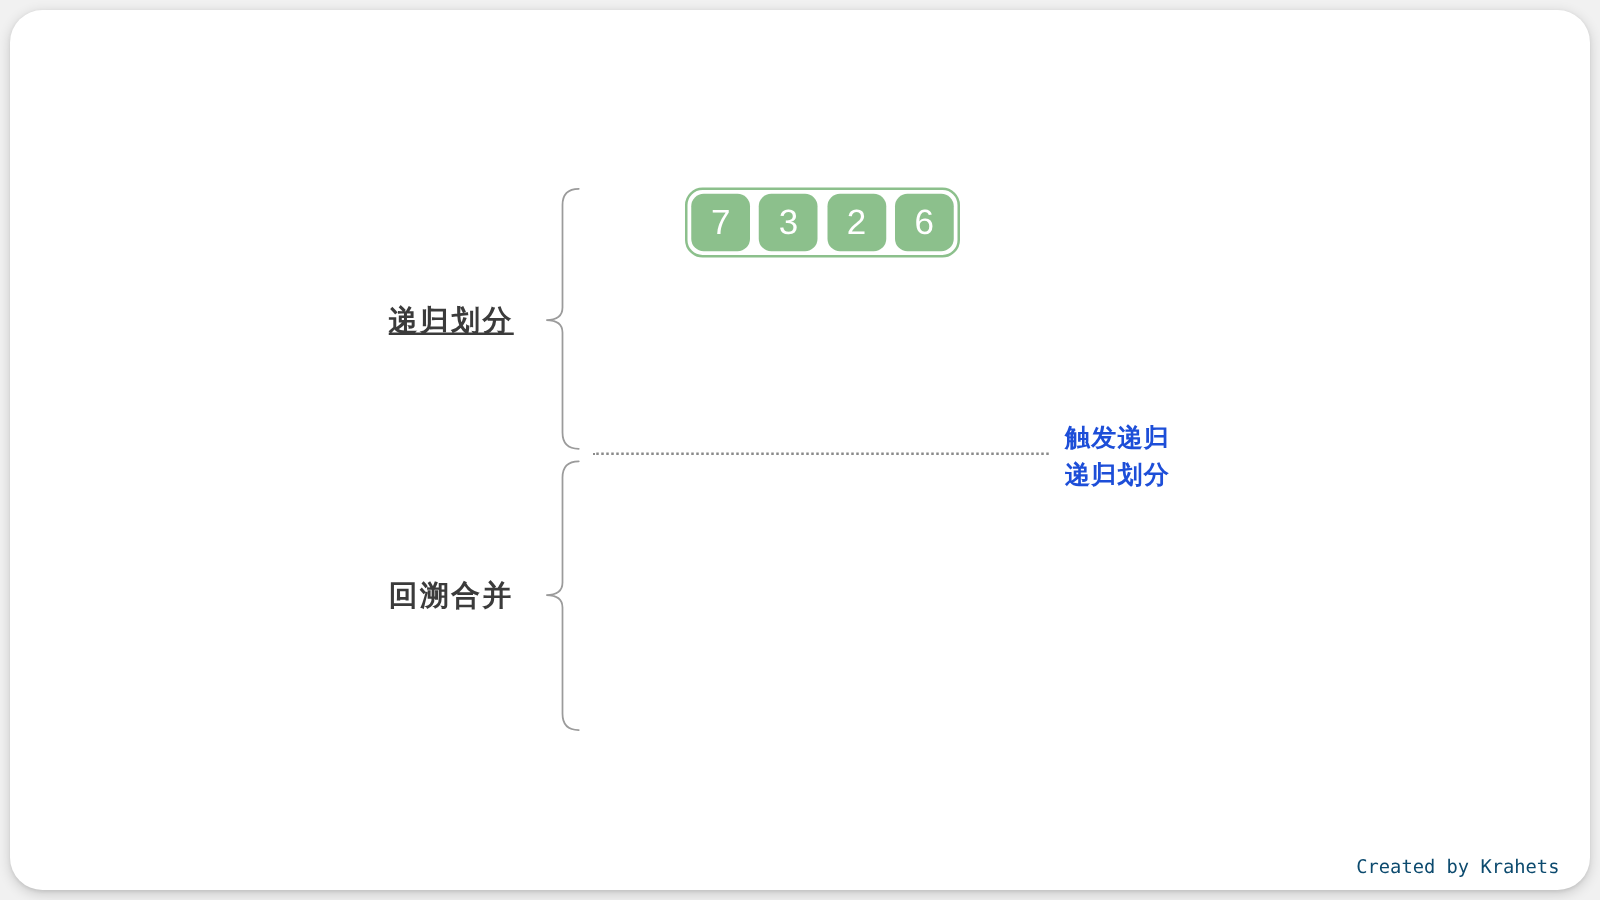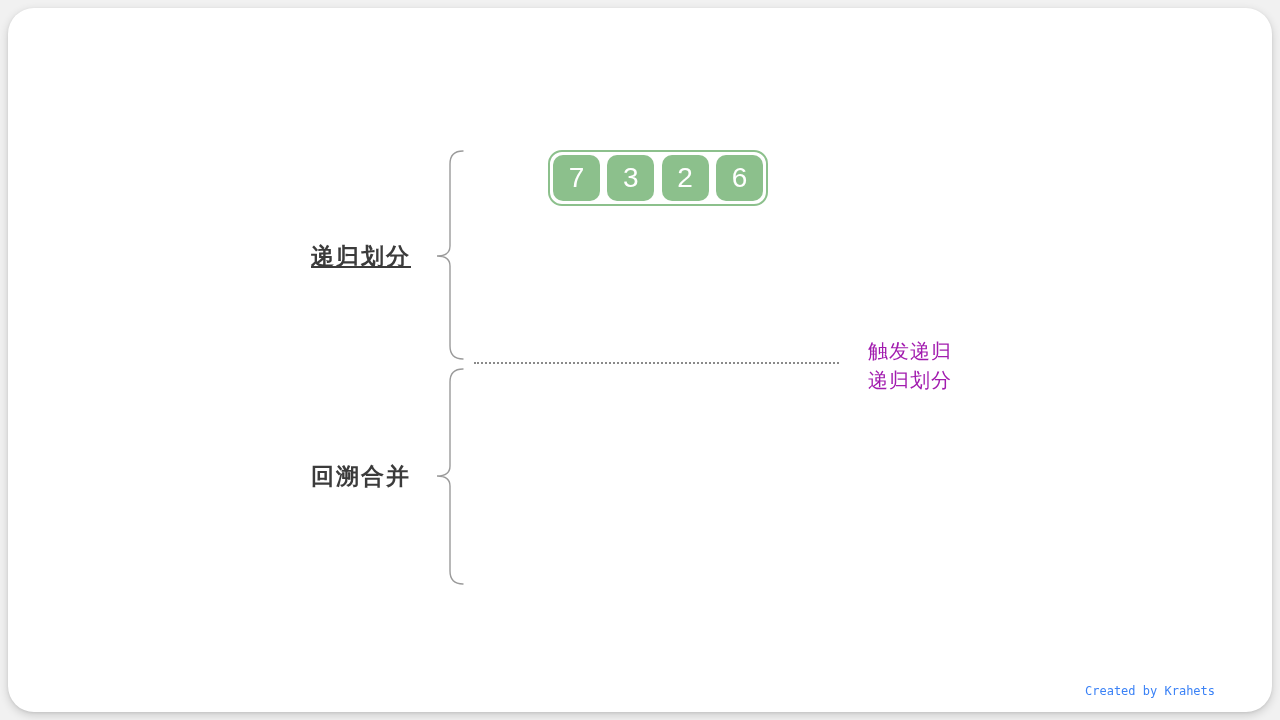--- a/index.html
+++ b/index.html
@@ -80,35 +80,34 @@
     letter-spacing: 2px;
     line-height: 28px;
     white-space: nowrap;
   }
   .label-divide { left: 303px; top: 234px; text-decoration: underline; }
   .label-merge  { left: 303px; top: 454px; }
   .termination-label {
     position: absolute;
     left: 844px;
     top: 329px;
-    color: #a21caf;
-    font-weight: normal;
+    color: #1d4ed8;
+    font-weight: bold;
     font-size: 20px;
     letter-spacing: 1px;
     line-height: 29px;
     white-space: nowrap;
-    margin-left: 16px;
   }
   .credit {
     position: absolute;
     left: 1077px;
     top: 676px;
     font-family: "DejaVu Sans Mono", "Liberation Mono", monospace;
-    font-size: 12px;
-    color: #3b82f6;
+    font-size: 15px;
+    color: #0c4a6e;
     white-space: nowrap;
   }
 </style>
 </head>
 <body>
 
 <div class="stage">
   <div class="card">
 
     <div class="array-box">

